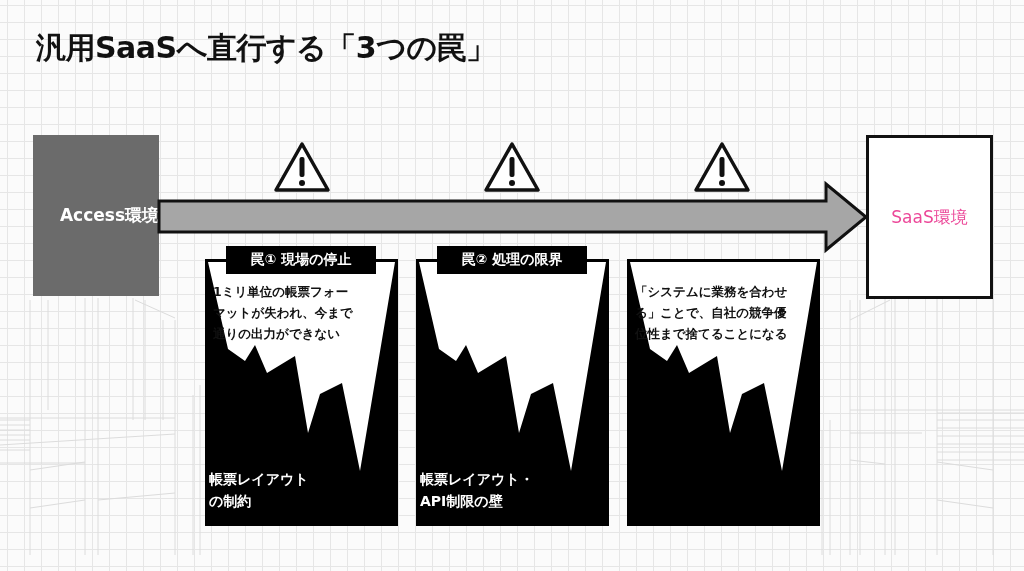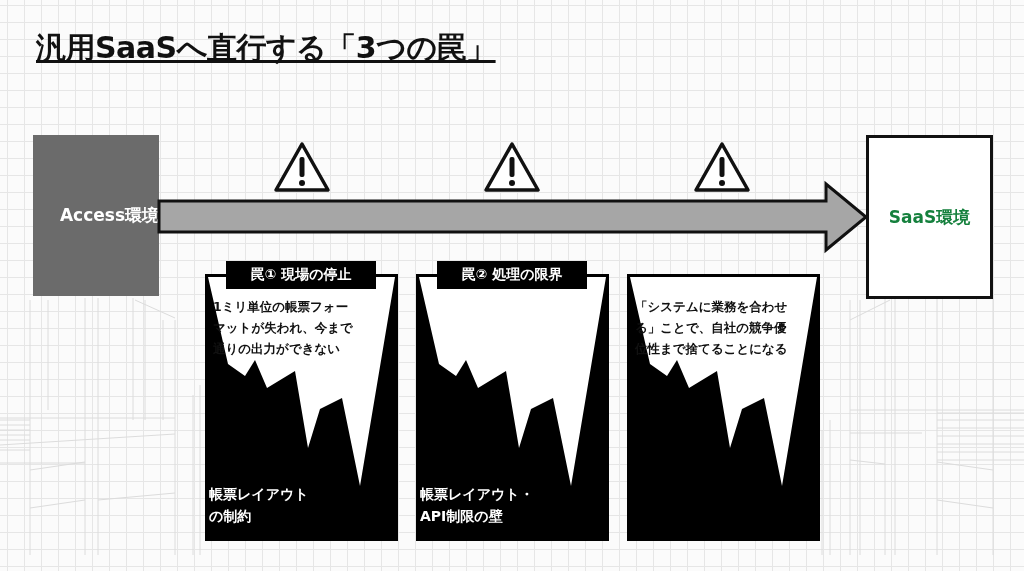--- a/index.html
+++ b/index.html
@@ -13,37 +13,37 @@
     background-image:
       linear-gradient(to right, #e6e6e6 1px, transparent 1px),
       linear-gradient(to bottom, #e6e6e6 1px, transparent 1px);
     background-size: 17px 17px;
     background-position: 7px 5px;
   }
   .bg-art { position: absolute; inset: 0; }
   .title {
     position: absolute; left: 36px; top: 28px;
     font-size: 30px; font-weight: bold; color: #111;
-    letter-spacing: -0.5px; white-space: nowrap; text-decoration: underline;
+    letter-spacing: -0.5px; white-space: nowrap;
   }
   .access-box {
     position: absolute; left: 33px; top: 135px; width: 126px; height: 161px;
     background: #6b6b6b; display: flex; align-items: center; justify-content: flex-end;
   }
   .access-box span { color: #fff; font-size: 17px; font-weight: bold; white-space: nowrap; }
   .saas-box {
     position: absolute; left: 866px; top: 135px; width: 121px; height: 158px;
     background: #fff; border: 3px solid #111;
     display: flex; align-items: center; justify-content: center;
   }
-  .saas-box span { color: #15803d; font-size: 17px; font-weight: bold; white-space: nowrap; }
+  .saas-box span { color: #ec4899; font-size: 17px; font-weight: normal; white-space: nowrap; }
   .arrow { position: absolute; left: 0; top: 0; }
   .warn { position: absolute; top: 141px; width: 58px; height: 52px; }
   .card {
-    position: absolute; top: 274px; width: 193px; height: 267px;
+    position: absolute; top: 259px; width: 193px; height: 267px;
   }
   .card svg { position: absolute; left: 0; top: 0; }
   .card-label {
     position: absolute; top: -13px; left: 21px; width: 150px; height: 28px;
     background: #000; color: #fff; font-weight: bold; font-size: 14px;
     display: flex; align-items: center; justify-content: center; white-space: nowrap;
   }
   .card-desc {
     position: absolute; top: 22px; left: 8px; right: 8px;
     color: #111; font-weight: bold; font-size: 12.5px; line-height: 21px;

